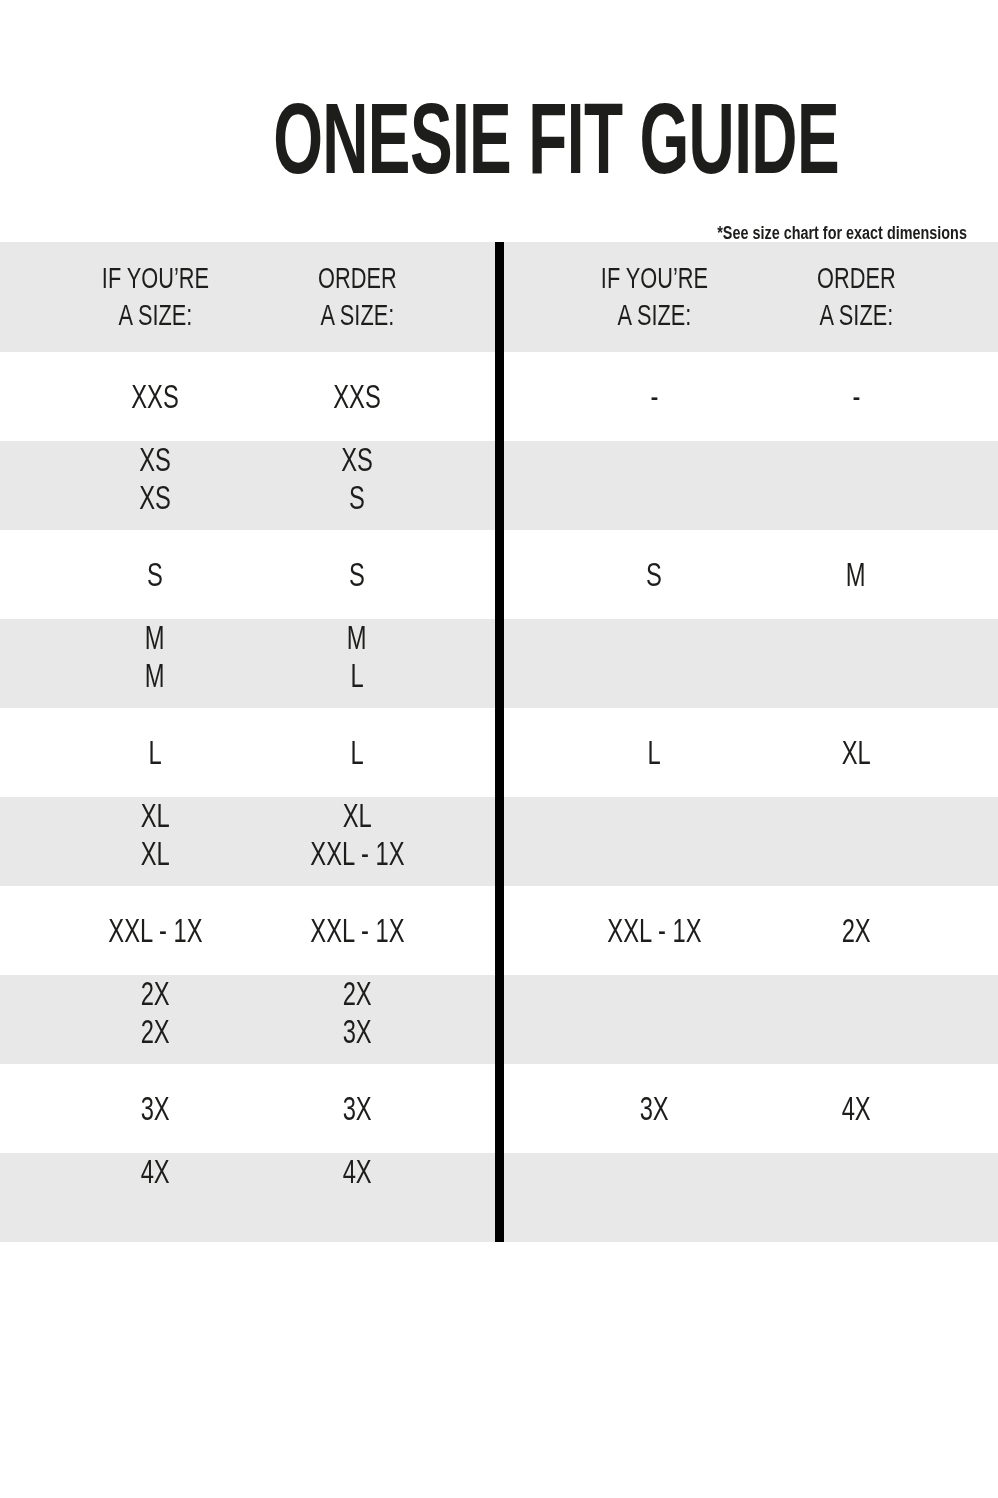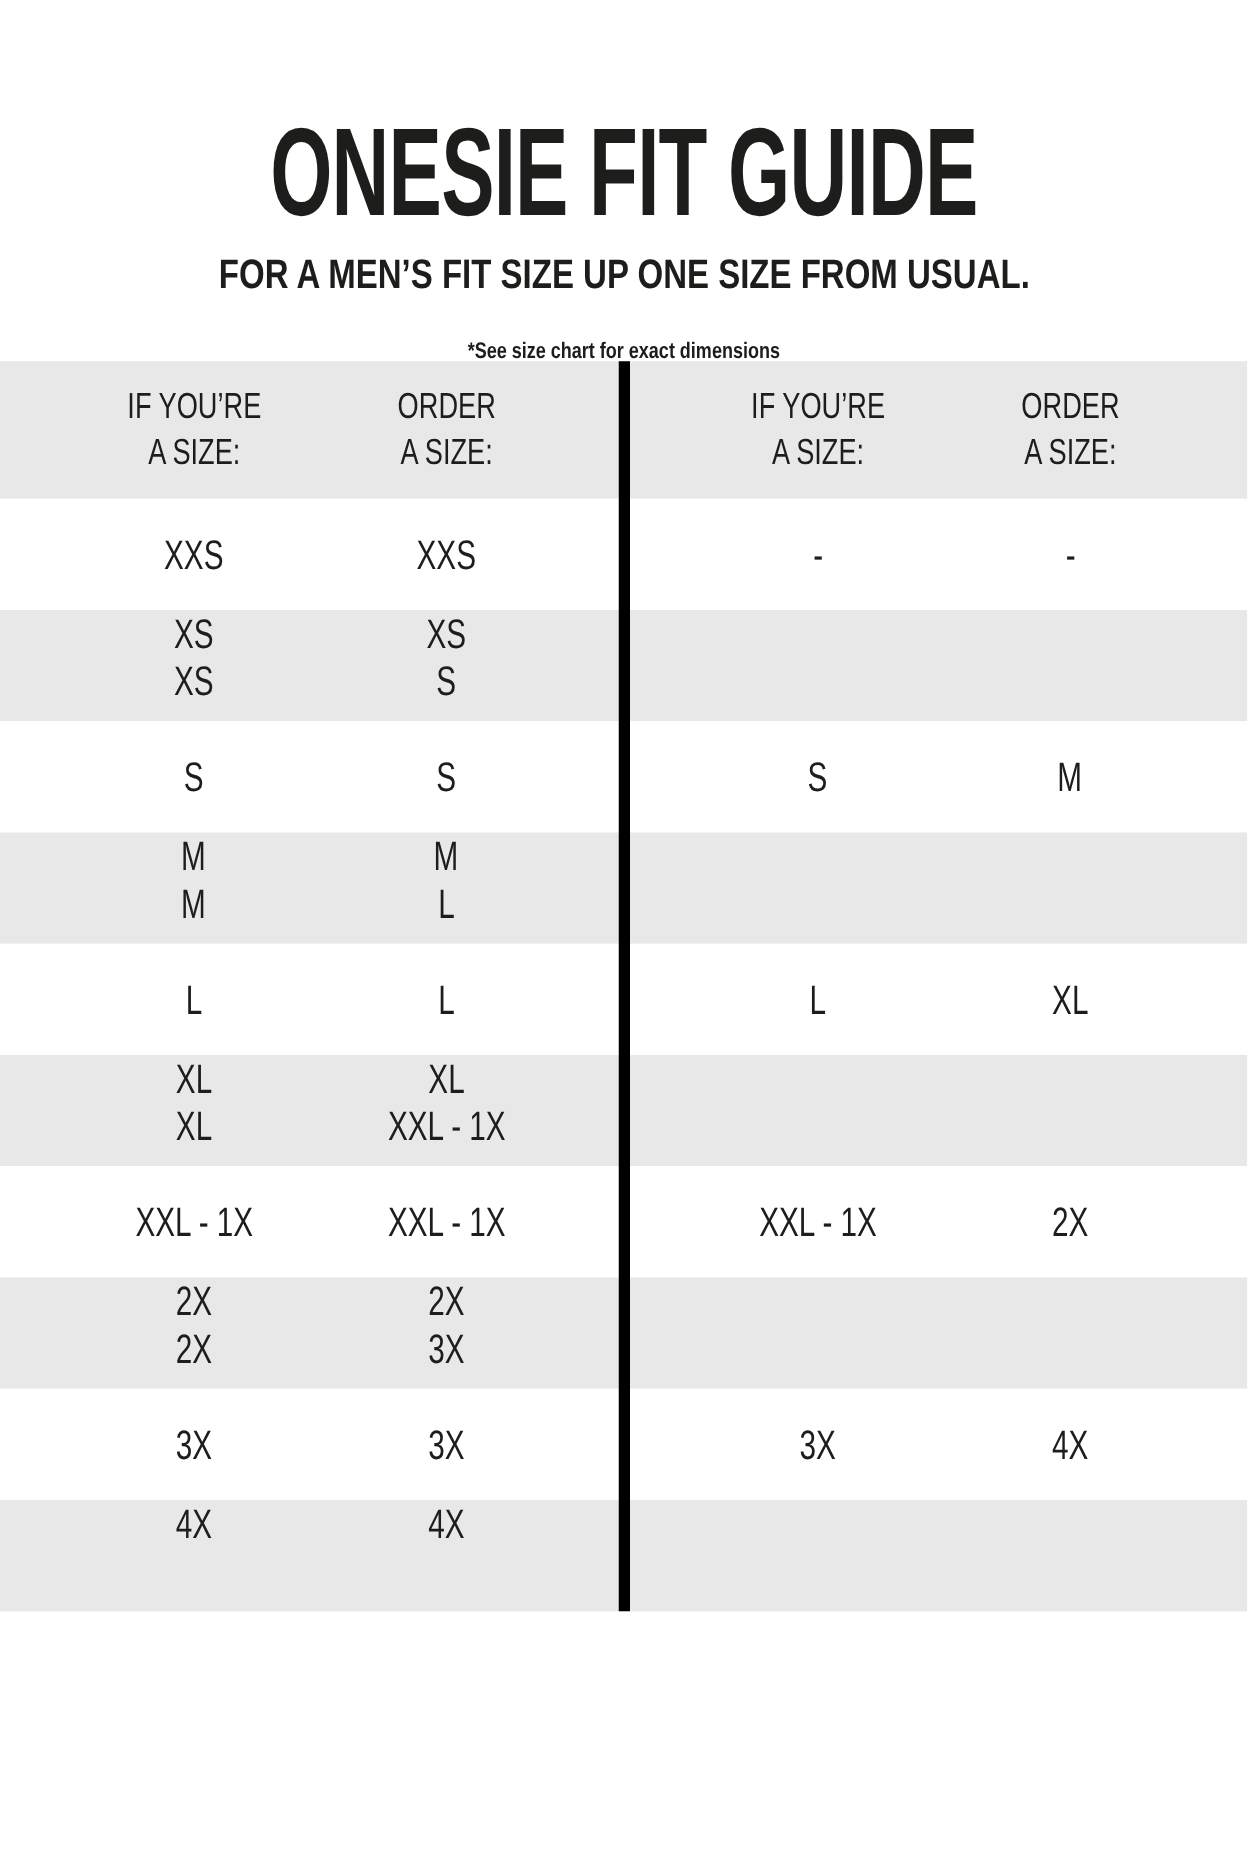--- a/index.html
+++ b/index.html
@@ -12,21 +12,21 @@
     overflow: hidden;
     font-family: "Liberation Sans", "DejaVu Sans", sans-serif;
     color: var(--text-dark, #1d1d1b);
   }
   .cond {
     display: inline-block;
     transform-origin: 50% 50%;
     white-space: nowrap;
   }
   
-  .intro { text-align: center; }
+  .intro { text-align: right; }
   .title {
     margin-top: 88px;
     font-size: 100px;
     line-height: 100px;
     font-weight: bold;
   }
   .title .cond { transform: scaleX(0.64); letter-spacing: -1px; }
   .subtitle {
     margin-top: 25px;
     font-size: 33px;
@@ -105,23 +105,20 @@
   .size-val .cond { transform: scaleX(0.72); }
 </style>
 </head>
 <body>
 
 <div class="canvas">
 
   <div class="intro">
     <div class="title">
       <span class="cond">ONESIE FIT GUIDE</span>
-    </div>
-    <div class="subtitle-bold">
-      <span class="cond">FOR A MEN’S FIT SIZE UP ONE SIZE FROM USUAL.</span>
     </div>
     <div class="footnote">
       <span class="cond">*See size chart for exact dimensions</span>
     </div>
   </div>
 
 
   <div class="tbody">
     <div class="divider"></div>
 

